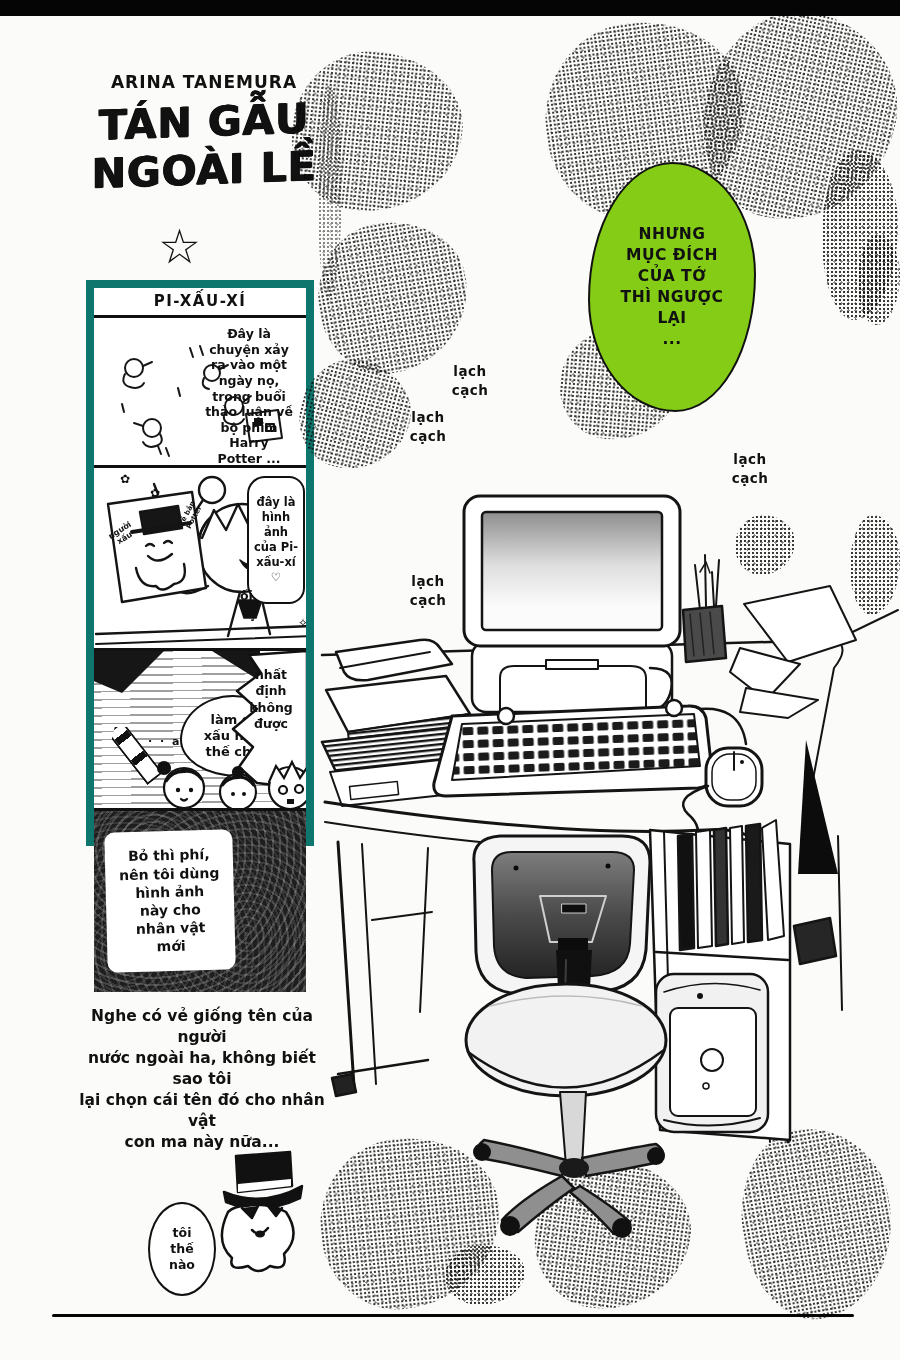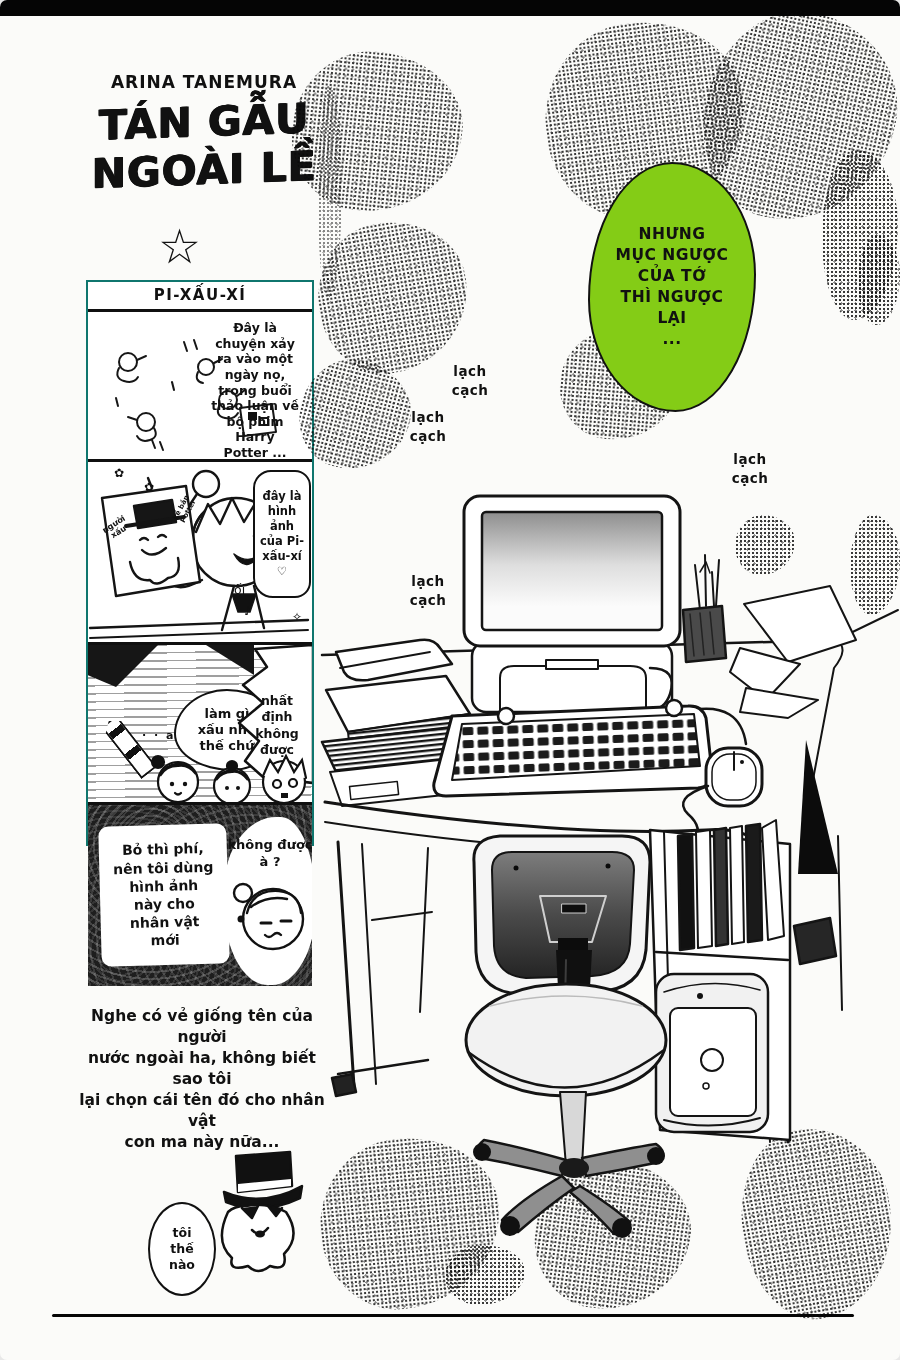--- a/index.html
+++ b/index.html
@@ -1,55 +1,55 @@
 <!DOCTYPE html>
 <html><head>
 <meta charset="utf-8">
 <style>
   html,body{margin:0;padding:0;background:#e8e8e8;}
   .page{position:relative;width:900px;height:1360px;background:#fbfbf9;overflow:hidden;
-        font-family:"DejaVu Sans","Liberation Sans",sans-serif;color:#111;border-radius:7px;}
+        font-family:"DejaVu Sans","Liberation Sans",sans-serif;color:#111;}
   .abs{position:absolute;}
   .pre{white-space:pre-line;}
 
   
   .topbar{left:0;top:0;width:900px;height:16px;background:#050505;}
   .bottomrule{left:52px;top:1314px;width:802px;height:3px;background:#050505;border-radius:2px;}
 
   
   .credit{left:88px;top:72px;width:232px;text-align:center;font-size:17px;font-weight:700;letter-spacing:1px;}
   .title{left:84px;top:98px;width:240px;text-align:center;font-weight:700;font-size:41px;line-height:1.18;
          letter-spacing:1px;transform:rotate(-2deg) skewX(-2deg);
          text-shadow:1px 0 #111,-0.5px 0 #111,0 0.5px #111;}
   .star{left:158px;top:218px;font-size:48px;font-weight:700;}
 
   
-  .strip{left:86px;top:280px;width:228px;height:566px;border:2px solid #0f766e;background:#fff;box-sizing:border-box;}
+  .strip{left:86px;top:280px;width:228px;height:566px;border:8px solid #0f766e;background:#fff;box-sizing:border-box;}
   .strip section{position:relative;overflow:hidden;border-bottom:3px solid #101010;box-sizing:border-box;}
   .strip .hd{height:30px;line-height:27px;text-align:center;font-size:15px;font-weight:700;letter-spacing:1.5px;}
   .p1{height:150px;}
   .p2{height:183px;}
   .p3{height:160px;background:
       repeating-linear-gradient(179.2deg, rgba(15,15,15,.4) 0 1.6px, rgba(255,255,255,0) 1.6px 8px);}
   .p4{height:181px;border-bottom:none!important;background-color:#1e1e1e;background-image:
       repeating-radial-gradient(circle at 28% 22%, rgba(255,255,255,.17) 0 2px, transparent 2px 7px),
       repeating-radial-gradient(circle at 72% 68%, rgba(255,255,255,.13) 0 2px, transparent 2px 8px),
       repeating-radial-gradient(circle at 15% 80%, rgba(255,255,255,.10) 0 2px, transparent 2px 6px);}
   .narr1{right:4px;top:8px;width:106px;text-align:center;font-size:12.5px;font-weight:700;line-height:1.25;}
   .b2bubble{right:1px;top:8px;width:54px;height:124px;background:#fff;border:2px solid #111;border-radius:18px 16px 16px 20px;
             display:flex;flex-direction:column;align-items:center;justify-content:center;
             text-align:center;font-size:11.5px;font-weight:700;line-height:1.3;}
   .tinylabel{font-size:8px;font-weight:700;line-height:1.1;text-align:center;}
-  .oi{left:146px;top:120px;font-size:12.5px;font-weight:400;}
+  .oi{left:146px;top:120px;font-size:12.5px;font-weight:700;}
   .glyph{font-size:12px;}
   .sbubble{background:#fff;border:2.5px solid #111;display:flex;align-items:center;justify-content:center;
            text-align:center;font-weight:700;line-height:1.25;}
   .bdoll{left:14px;top:6px;width:106px;height:64px;font-size:13px;border-radius:48% 52% 55% 45% / 60% 55% 45% 50%;}
   .bscold{left:86px;top:44px;width:102px;height:78px;font-size:13px;border-radius:50% 50% 45% 55% / 55% 45% 55% 45%;}
-  .brefuse{right:3px;top:16px;width:64px;text-align:center;font-size:12.5px;font-weight:700;line-height:1.3;margin-top:32px;}
+  .brefuse{right:3px;top:16px;width:64px;text-align:center;font-size:12.5px;font-weight:700;line-height:1.3;}
   .murmur{left:54px;top:84px;font-size:11px;font-weight:700;letter-spacing:2px;}
   .shard{background:#161616;}
   .cap4{left:12px;top:20px;width:128px;height:140px;background:#fff;border-radius:10px;transform:rotate(-1.5deg);
         display:flex;align-items:center;justify-content:center;text-align:center;
         font-size:14px;font-weight:700;line-height:1.3;}
   .blob4{right:-4px;top:12px;width:92px;height:168px;background:#fff;
          border-radius:60% 40% 50% 50% / 45% 55% 50% 50%;}
   .blob4 .txt{margin-top:20px;text-align:center;font-size:13px;font-weight:700;line-height:1.3;}
 
   
@@ -228,36 +228,20 @@
       </svg>
     </section>
 
     <section class="p4">
       <div class="abs cap4 pre">Bỏ thì phí,
 nên tôi dùng
 hình ảnh
 này cho
 nhân vật
 mới</div>
-      <div class="abs blob4">
-        <div class="txt pre">không được
-à ?</div>
-        <svg width="86" height="86" viewBox="0 0 86 86" style="display:block;margin:2px auto 0;">
-          <g stroke="#111" stroke-width="2.4" fill="none" stroke-linecap="round">
-            <circle cx="46" cy="46" r="30" fill="#fff"></circle>
-            <path d="M20,40 Q26,16 52,18 Q72,20 74,40" fill="#fff"></path>
-            <path d="M24,34 Q40,22 60,26"></path>
-            <circle cx="16" cy="20" r="9" fill="#fff"></circle>
-            <circle cx="14" cy="46" r="3.5" fill="#111" stroke="none"></circle>
-            <path d="M34,50 l10,0" stroke-width="3"></path>
-              <path d="M54,48 l10,0" stroke-width="3"></path>
-            <path d="M38,62 q4,4 8,0 q4,-4 8,0"></path>
-          </g>
-        </svg>
-      </div>
     </section>
   </div>
 
   <div class="abs note">
     <div class="pre">Nghe có vẻ giống tên của người
 nước ngoài ha, không biết sao tôi
 lại chọn cái tên đó cho nhân vật
 con ma này nữa...</div>
   </div>
 
@@ -272,21 +256,21 @@
       <path d="M22,66 Q8,96 26,112 Q22,126 42,120 Q52,130 64,120 Q82,126 78,108 Q96,90 80,66 Q60,56 40,60 Q28,60 22,66 Z" fill="#fff"></path>
       <path d="M36,62 L46,72 L52,60" fill="#111"></path>
       <path d="M62,60 L70,70 L76,62" fill="#111"></path>
       <path d="M46,84 Q54,92 62,82"></path>
       <ellipse cx="54" cy="88" rx="5" ry="3.5" fill="#111" stroke="none"></ellipse>
     </g>
   </svg>
 
   <div class="abs speech">
     <span>NHƯNG</span>
-    <span>MỤC NGƯỢC</span>
+    <span>MỤC ĐÍCH</span>
     <span>CỦA TỚ</span>
     <span>THÌ NGƯỢC</span>
     <span>LẠI</span>
     <span>...</span>
   </div>
 
   <div class="abs sfx pre" style="left:440px;top:362px;">lạch
 cạch</div>
   <div class="abs sfx pre" style="left:398px;top:408px;">lạch
 cạch</div>

